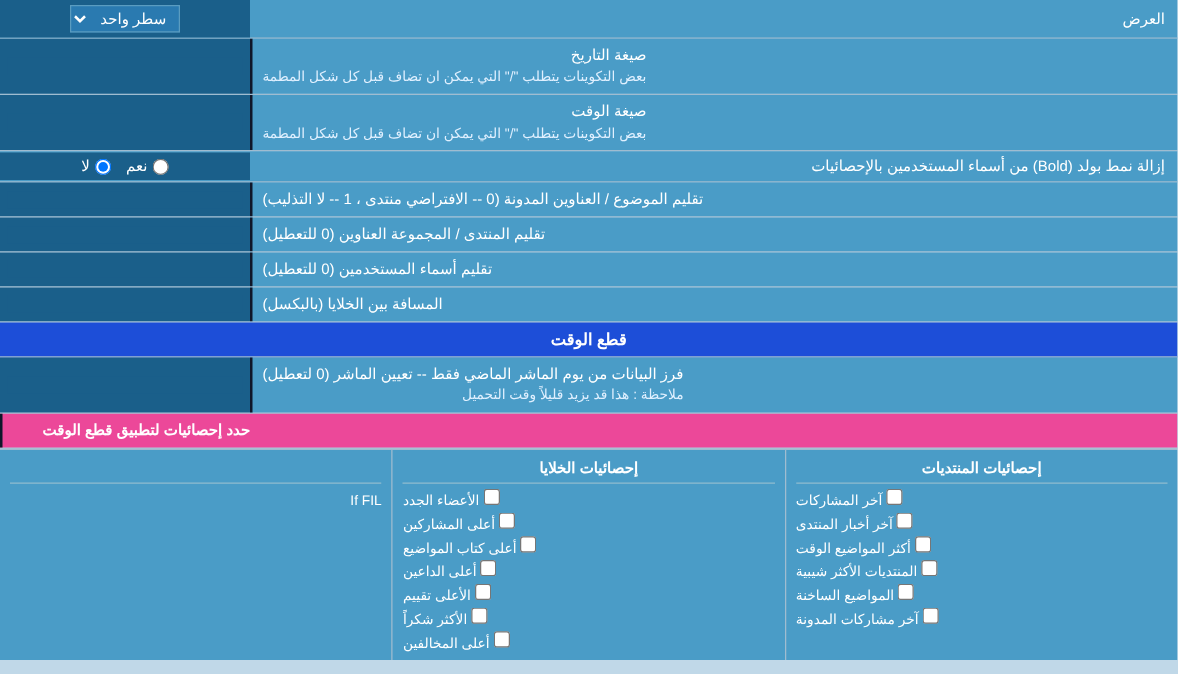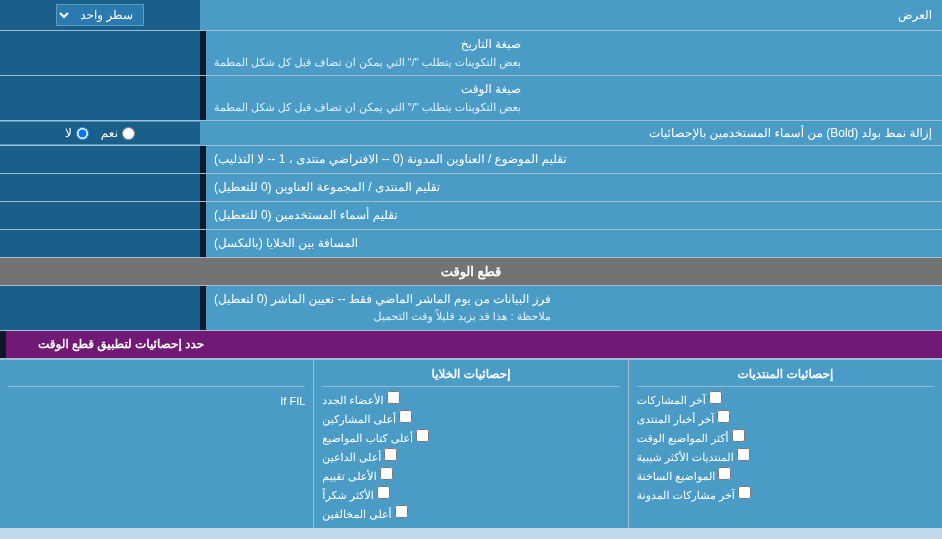--- a/index.html
+++ b/index.html
@@ -22,25 +22,25 @@
       background: #4a9cc7;
       color: #fff;
       padding: 5px 8px;
       text-align: right;
       display: flex;
       align-items: center;
       justify-content: flex-end;
       flex: 1;
       font-size: 12px;
       line-height: 1.4;
-      border-left: 6px solid #0f172a;
+      border-left: 2px solid #0f172a;
     }
 
     .label-cell.dark {
-      background: #701a75;
+      background: #ec4899;
       font-weight: bold;
       padding-left: 32px;
     }
 
     .input-cell {
       background: #1a5f8a;
       display: flex;
       align-items: center;
       justify-content: center;
       padding: 4px 6px;
@@ -63,21 +63,21 @@
       border: none;
       color: #fff;
       text-align: center;
       font-size: 13px;
       font-weight: bold;
       width: 80px;
       outline: none;
     }
 
     .section-header {
-      background: #737373;
+      background: #1d4ed8;
       color: #fff;
       font-weight: bold;
       font-size: 13px;
       padding: 6px 10px;
       text-align: center;
       width: 100%;
       border-bottom: 1px solid #a0bcd0;
     }
 
     .checkbox-grid {

